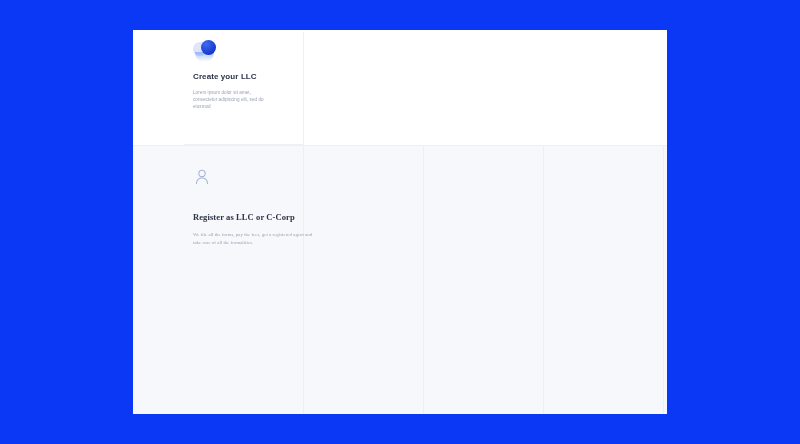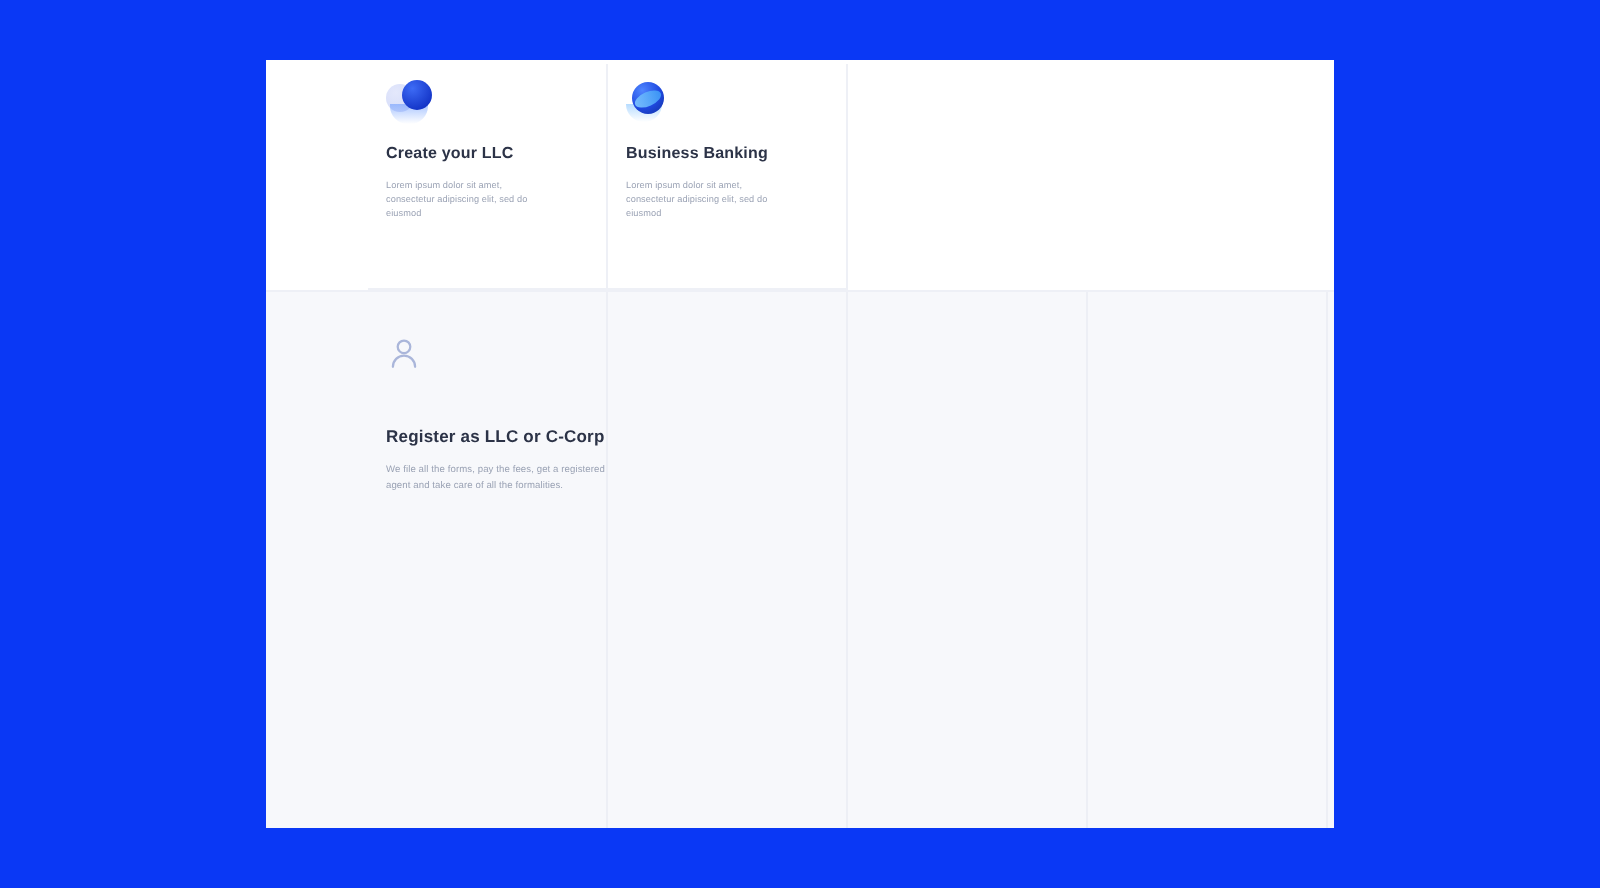--- a/index.html
+++ b/index.html
@@ -180,20 +180,21 @@
     border-right: 1px solid #edeff5;
     position: relative;
   }
   .lower-cell:last-child { border-right: 1px solid #edeff5; }
 
   .promo {
     position: absolute;
     left: 9px;
     top: 22px;
     width: 128px;
+    font-family: Liberation Serif, serif;
   }
 
   .promo-icon {
     width: 18px;
     height: 18px;
     margin-bottom: 22px;
   }
 
   .promo-title {
     font-size: 8.5px;
@@ -226,29 +227,20 @@
           <div class="feature-icon icon-people">
             <span class="blob-a"></span>
             <span class="shadow"></span>
             <span class="blob-b"></span>
           </div>
           <h3 class="feature-title">Create your LLC</h3>
           <p class="feature-desc">Lorem ipsum dolor sit amet, consectetur adipiscing elit, sed do eiusmod</p>
         </article>
 
 
-        <article class="feature-card">
-          <div class="feature-icon icon-sphere">
-            <span class="shadow"></span>
-            <span class="ball"></span>
-            <span class="band"></span>
-          </div>
-          <h3 class="feature-title">Business Banking</h3>
-          <p class="feature-desc">Lorem ipsum dolor sit amet, consectetur adipiscing elit, sed do eiusmod</p>
-        </article>
 
 
       </div>
     </section>
 
     <section class="lower-band">
       <div class="lower-grid">
 
         <div class="lower-cell">
           <div class="promo">

